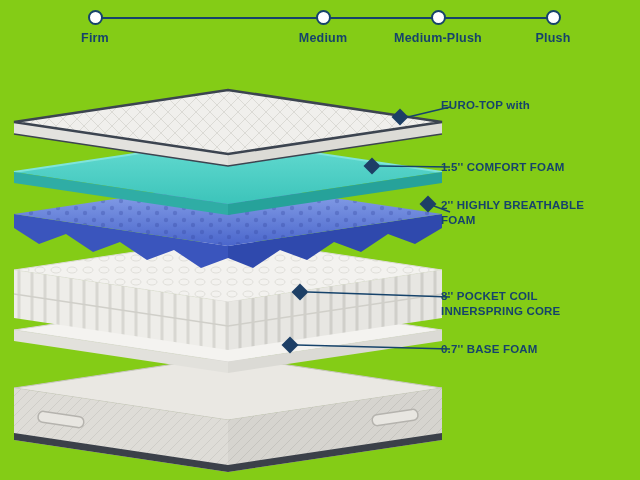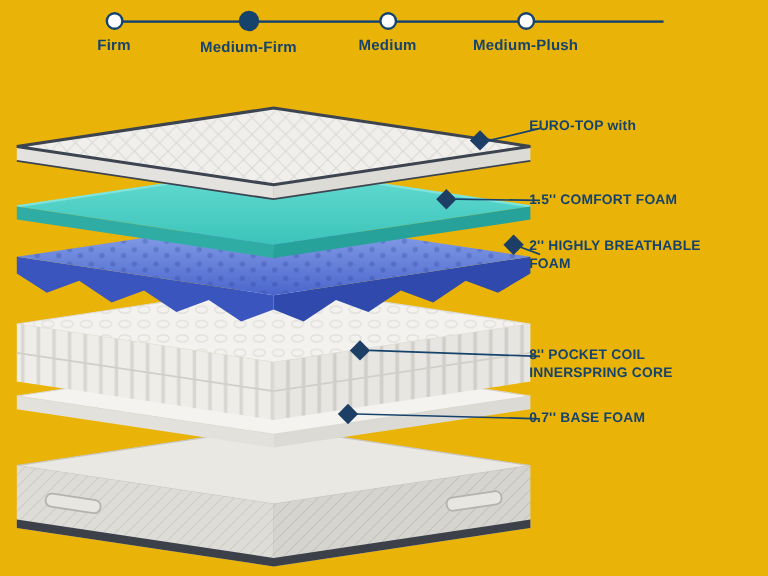--- a/index.html
+++ b/index.html
@@ -1,17 +1,17 @@
 <!DOCTYPE html>
 <html><head>
 <meta charset="utf-8">
 <style>
   html,body{margin:0;padding:0;background:#fff;}
   .stage{
-    position:relative;width:640px;height:480px;background:#eab308;overflow:hidden;
+    position:relative;width:640px;height:480px;background:#84cc16;overflow:hidden;
     font-family:"Liberation Sans",sans-serif;
   }
   
   .scale{position:absolute;left:0;top:0;width:640px;height:60px;}
   .scale-line{position:absolute;left:95px;top:17px;width:458px;height:2px;background:#16436b;}
   .scale-item{position:absolute;top:10px;width:130px;margin-left:-65px;text-align:center;cursor:pointer;}
   .dot{box-sizing:border-box;width:15px;height:15px;border:2.5px solid #16436b;border-radius:50%;
        background:#ffffff;margin:0 auto;}
   .scale-item.selected .dot{width:17px;height:17px;margin-top:-1px;background:#16436b;}
   .scale-label{margin-top:6px;font-size:12.5px;font-weight:bold;color:#16436b;letter-spacing:.2px;}
@@ -126,31 +126,31 @@
     </g>
   </svg>
 
   <div class="scale">
     <div class="scale-line"></div>
 
     <div class="scale-item" style="left:95px">
       <div class="dot"></div>
       <div class="scale-label">Firm</div>
     </div>
-    <div class="scale-item selected" style="left:207px">
-      <div class="dot"></div>
-      <div class="scale-label">Medium-Firm</div>
-    </div>
     <div class="scale-item" style="left:323px">
       <div class="dot"></div>
       <div class="scale-label">Medium</div>
     </div>
     <div class="scale-item" style="left:438px">
       <div class="dot"></div>
       <div class="scale-label">Medium-Plush</div>
+    </div>
+    <div class="scale-item" style="left:553px">
+      <div class="dot"></div>
+      <div class="scale-label">Plush</div>
     </div>
   </div>
 
   <div class="layer-label" style="top:98px">
     <div>EURO-TOP with</div>
   </div>
   <div class="layer-label" style="top:160px">
     <div>1.5'' COMFORT FOAM</div>
     <div></div>
   </div>

